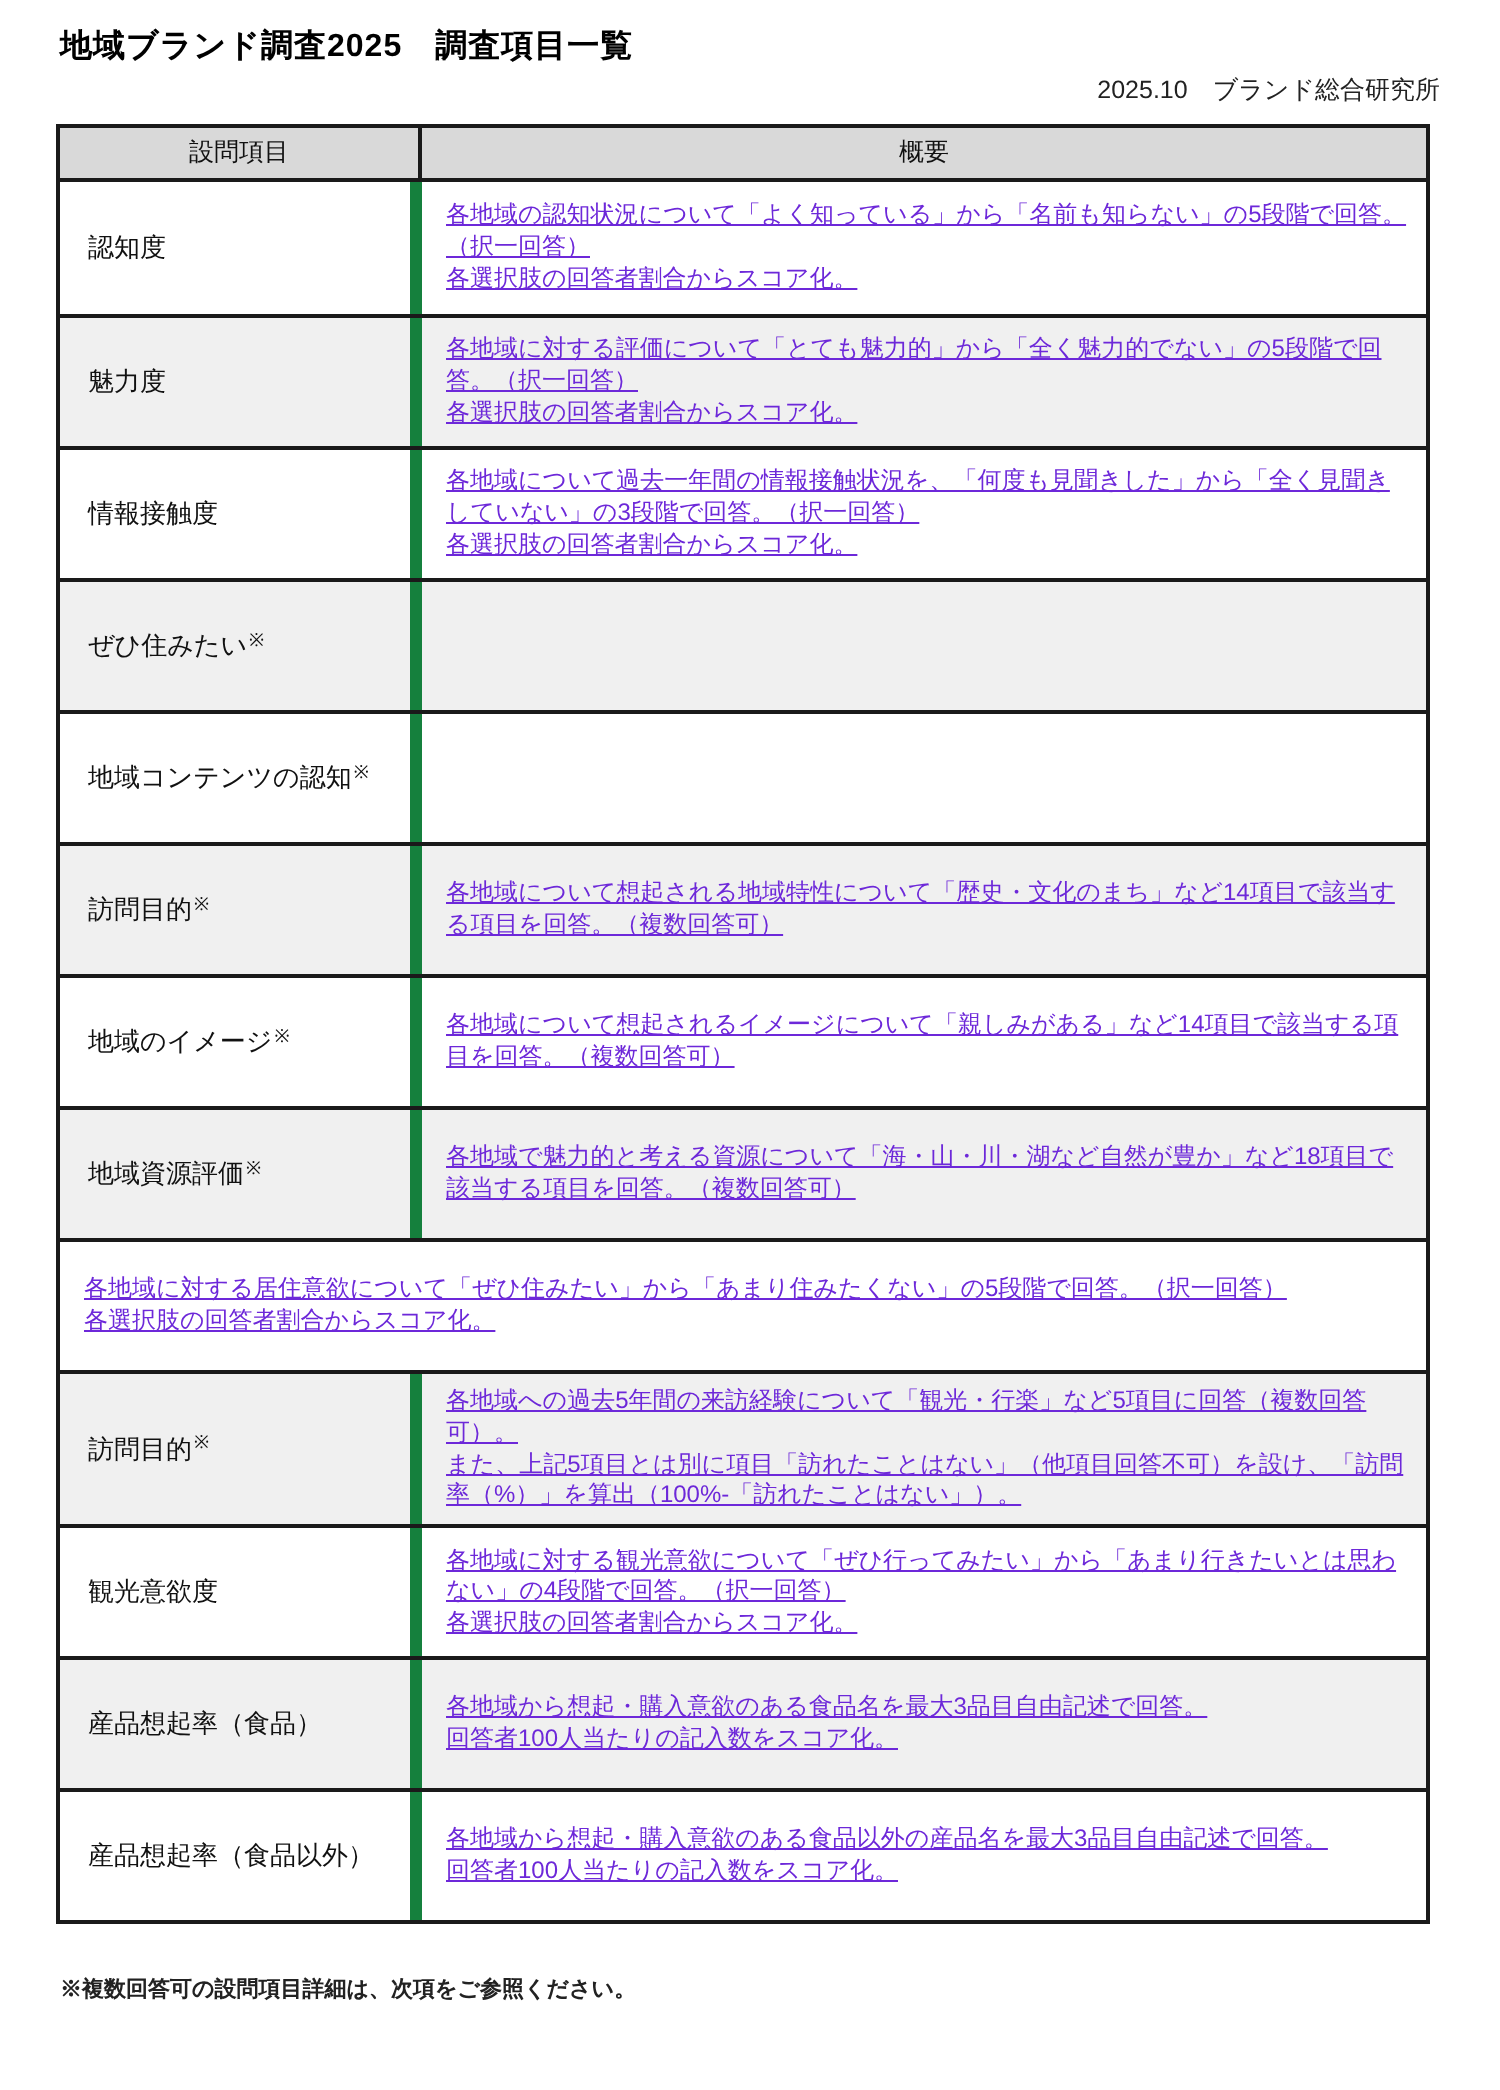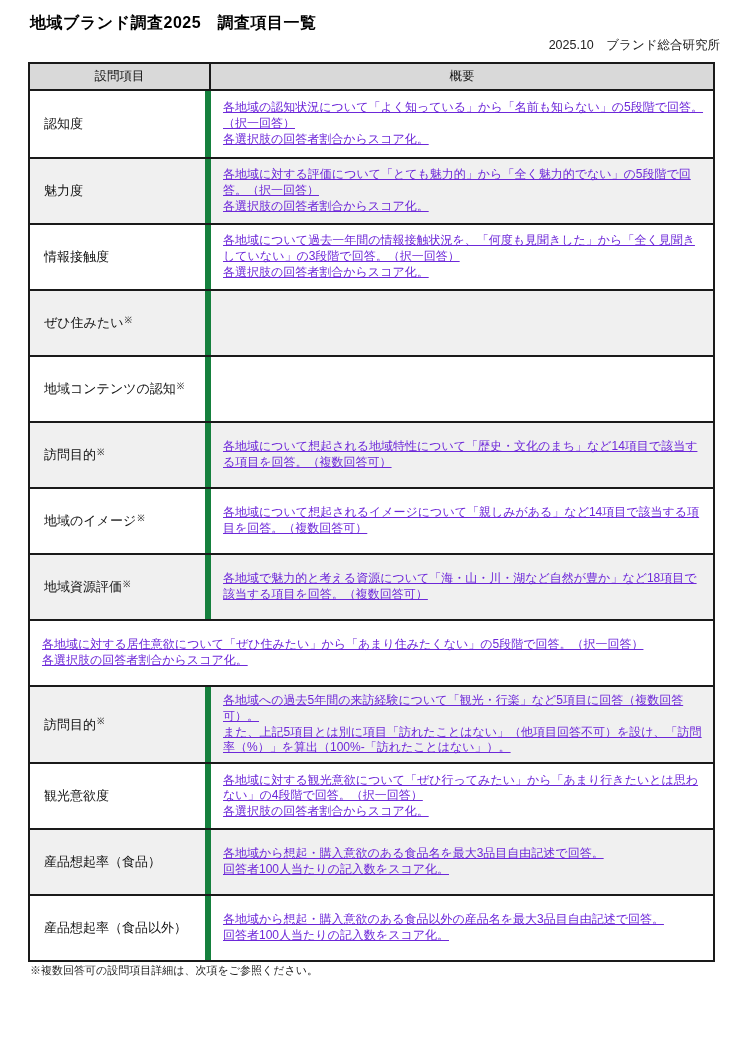--- a/index.html
+++ b/index.html
@@ -81,23 +81,24 @@
   }
   .summary-text {
     font-size: 12px;
     line-height: 1.32;
     white-space: pre-line;
     color: #6d28d9;
     text-decoration: underline;
   }
 
   .footnote {
-    margin: 1px 0 0 30px;
+    margin: 25px 0 0 30px;
     font-size: 11px;
     color: #222;
+    font-weight: bold;
   }
 </style>
 </head>
 <body>
 
 <div class="page">
 
   <h1 class="title">地域ブランド調査2025　調査項目一覧</h1>
   <div class="subtitle">2025.10　ブランド総合研究所</div>
 

